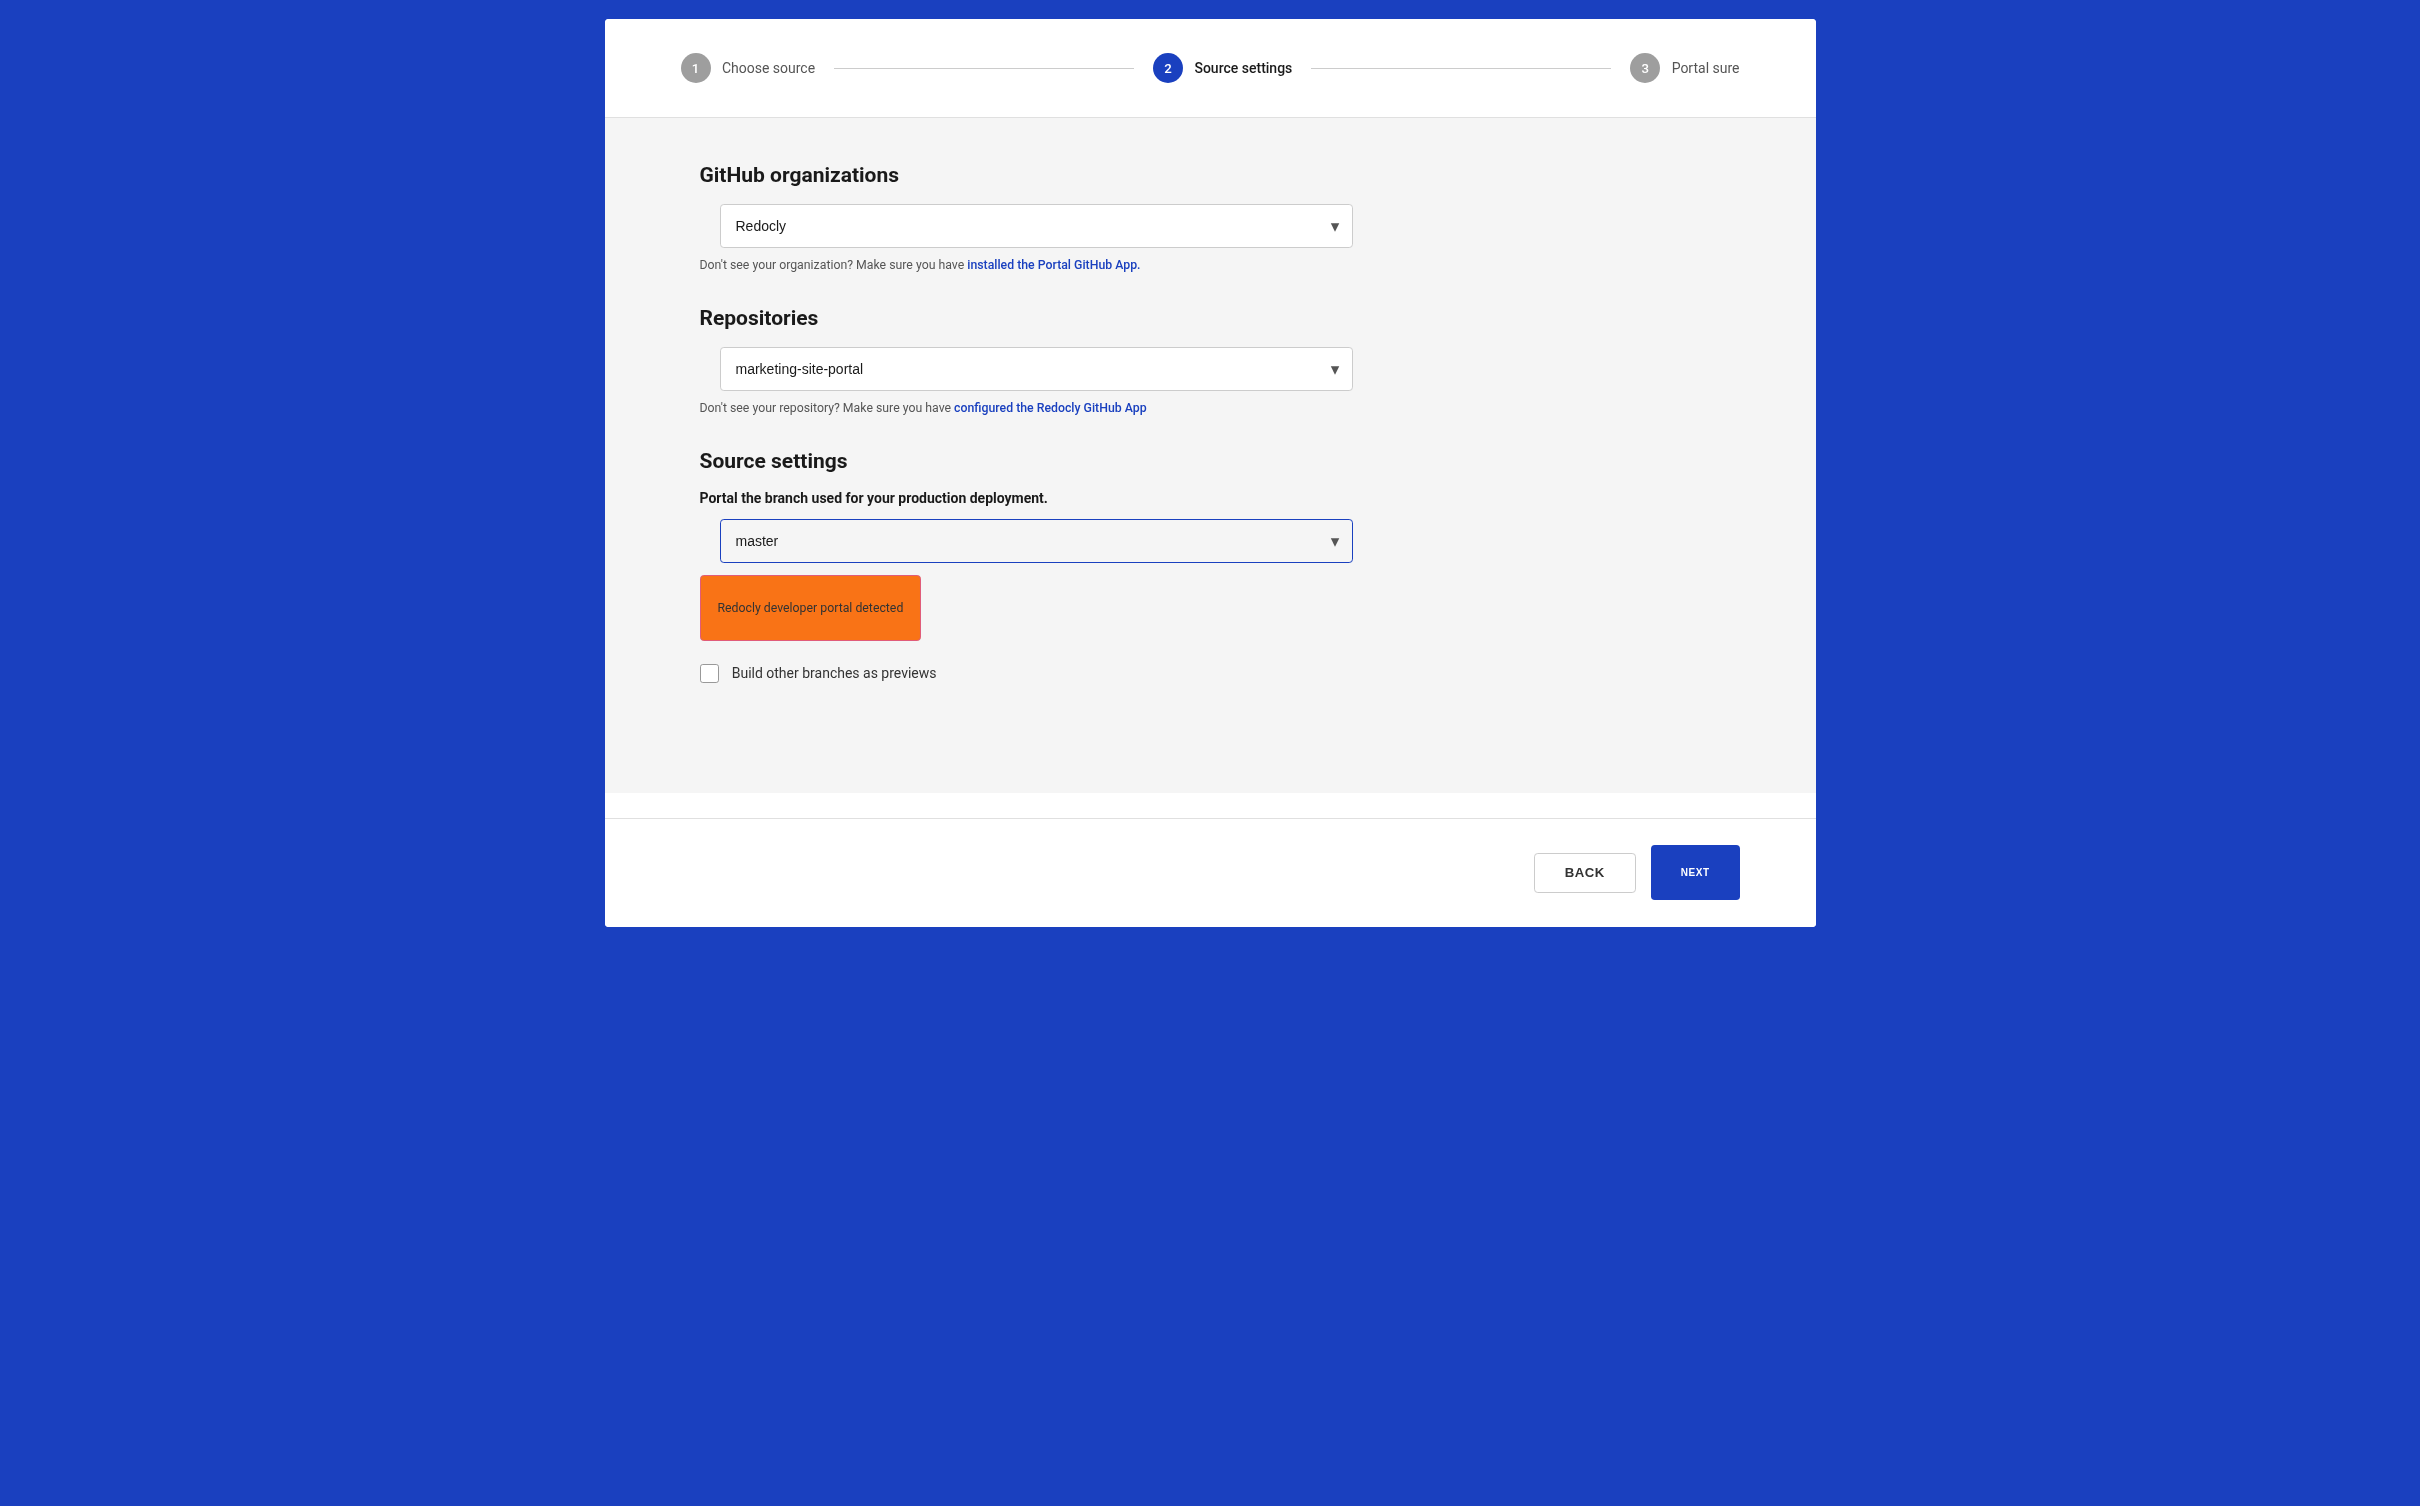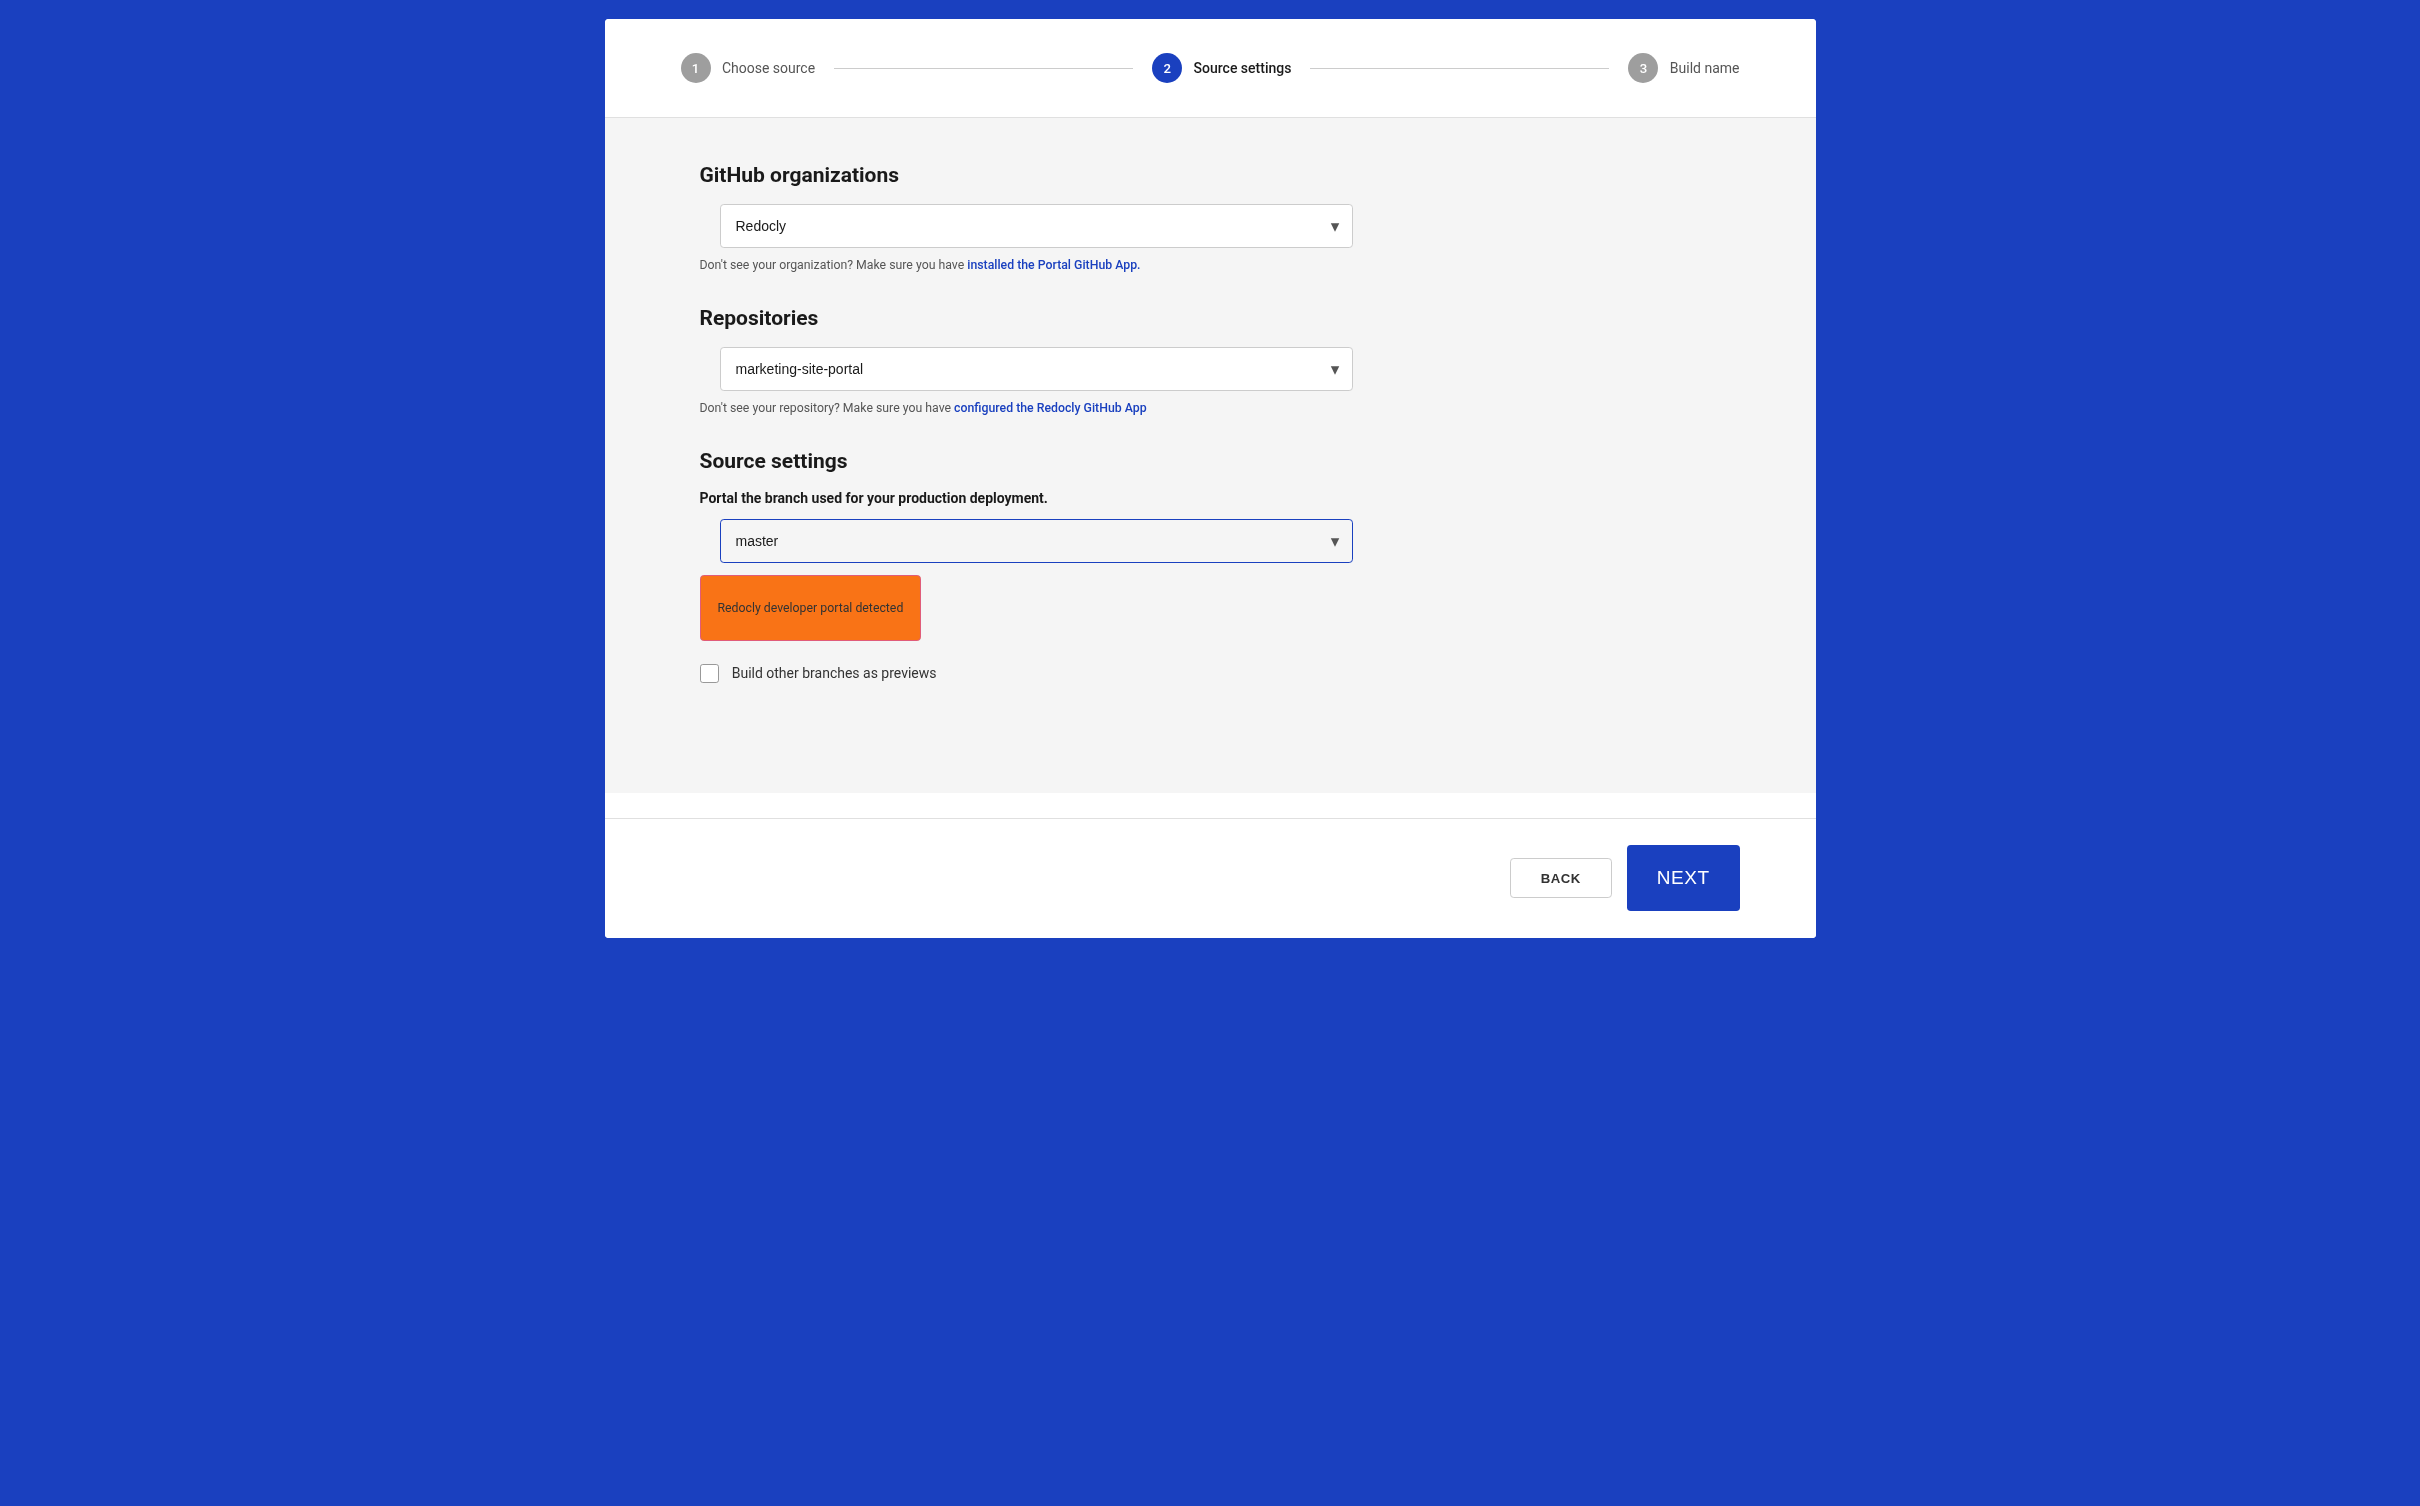--- a/index.html
+++ b/index.html
@@ -223,22 +223,22 @@
       background: #fff;
       border: 0.9px solid #ccc;
       border-radius: 3.8px;
       cursor: pointer;
       text-transform: uppercase;
       letter-spacing: 0.5px;
     }
 
     .btn-next {
       padding: 22px 30px;
-      font-size: 19px;
-      font-weight: 400;
+      font-size: 10px;
+      font-weight: 700;
       color: #fff;
       background: #1a40bf;
       border: none;
       border-radius: 3.8px;
       cursor: pointer;
       text-transform: uppercase;
       letter-spacing: 0.5px;
     }
   </style>
 </head>
@@ -259,21 +259,21 @@
         <div class="step-circle active">
           <span>2</span>
         </div>
         <span class="step-label active">Source settings</span>
       </div>
       <div class="step-divider"></div>
       <div class="step">
         <div class="step-circle inactive">
           <span>3</span>
         </div>
-        <span class="step-label">Build name</span>
+        <span class="step-label">Portal sure</span>
       </div>
     </div>
 
     <div class="content">
 
       <div class="section">
         <div class="section-title">GitHub organizations</div>
         <div class="select-wrapper">
           <select class="select-field">
             <option value="Redocly">Redocly</option>

